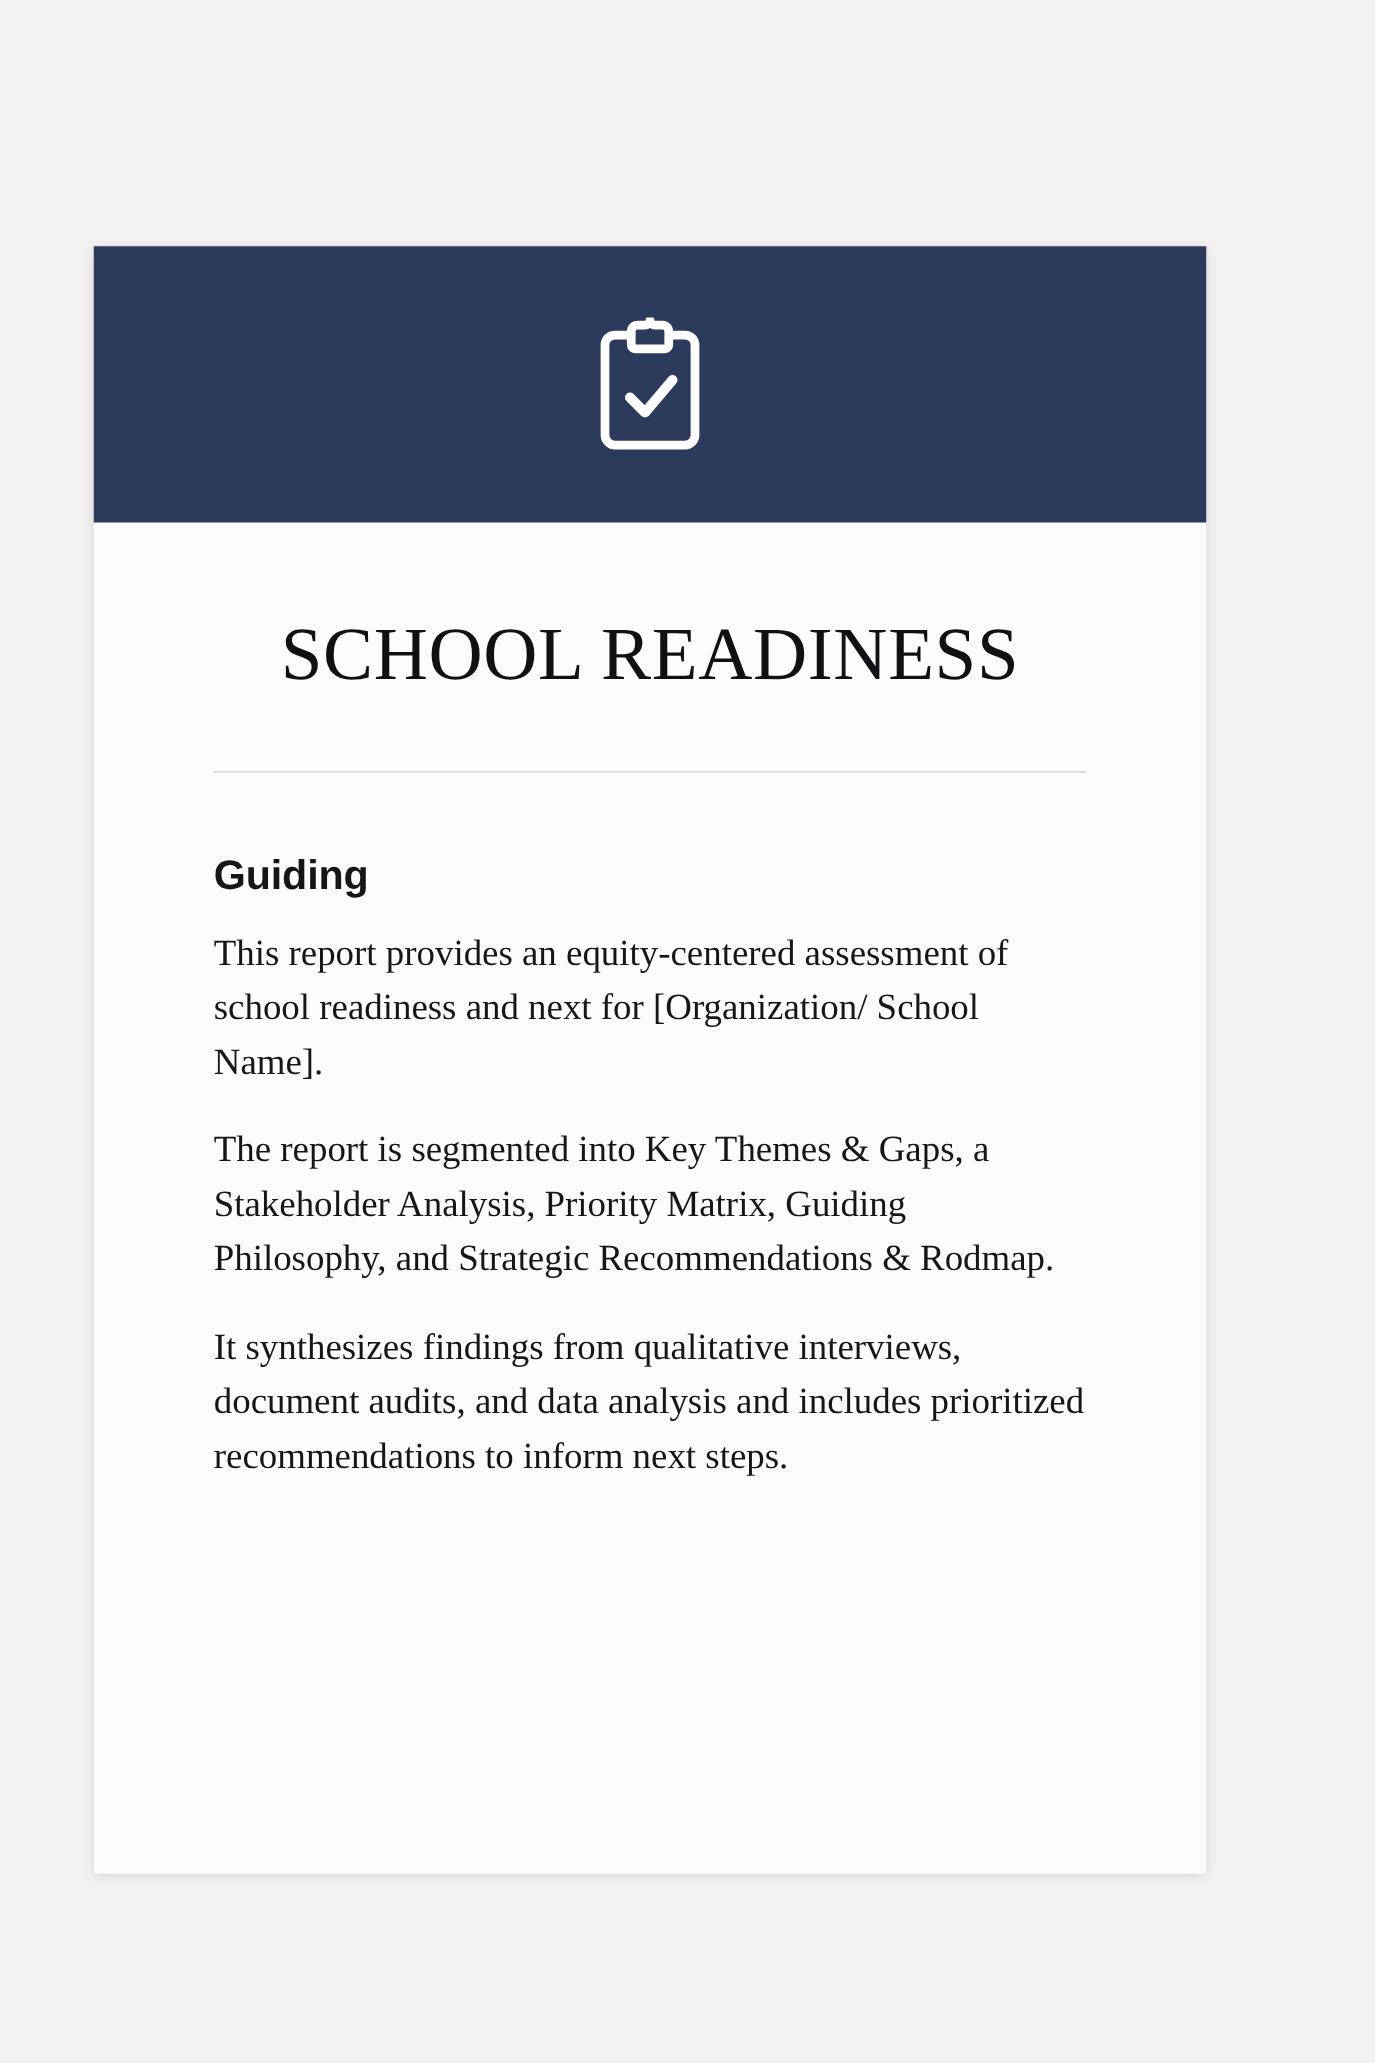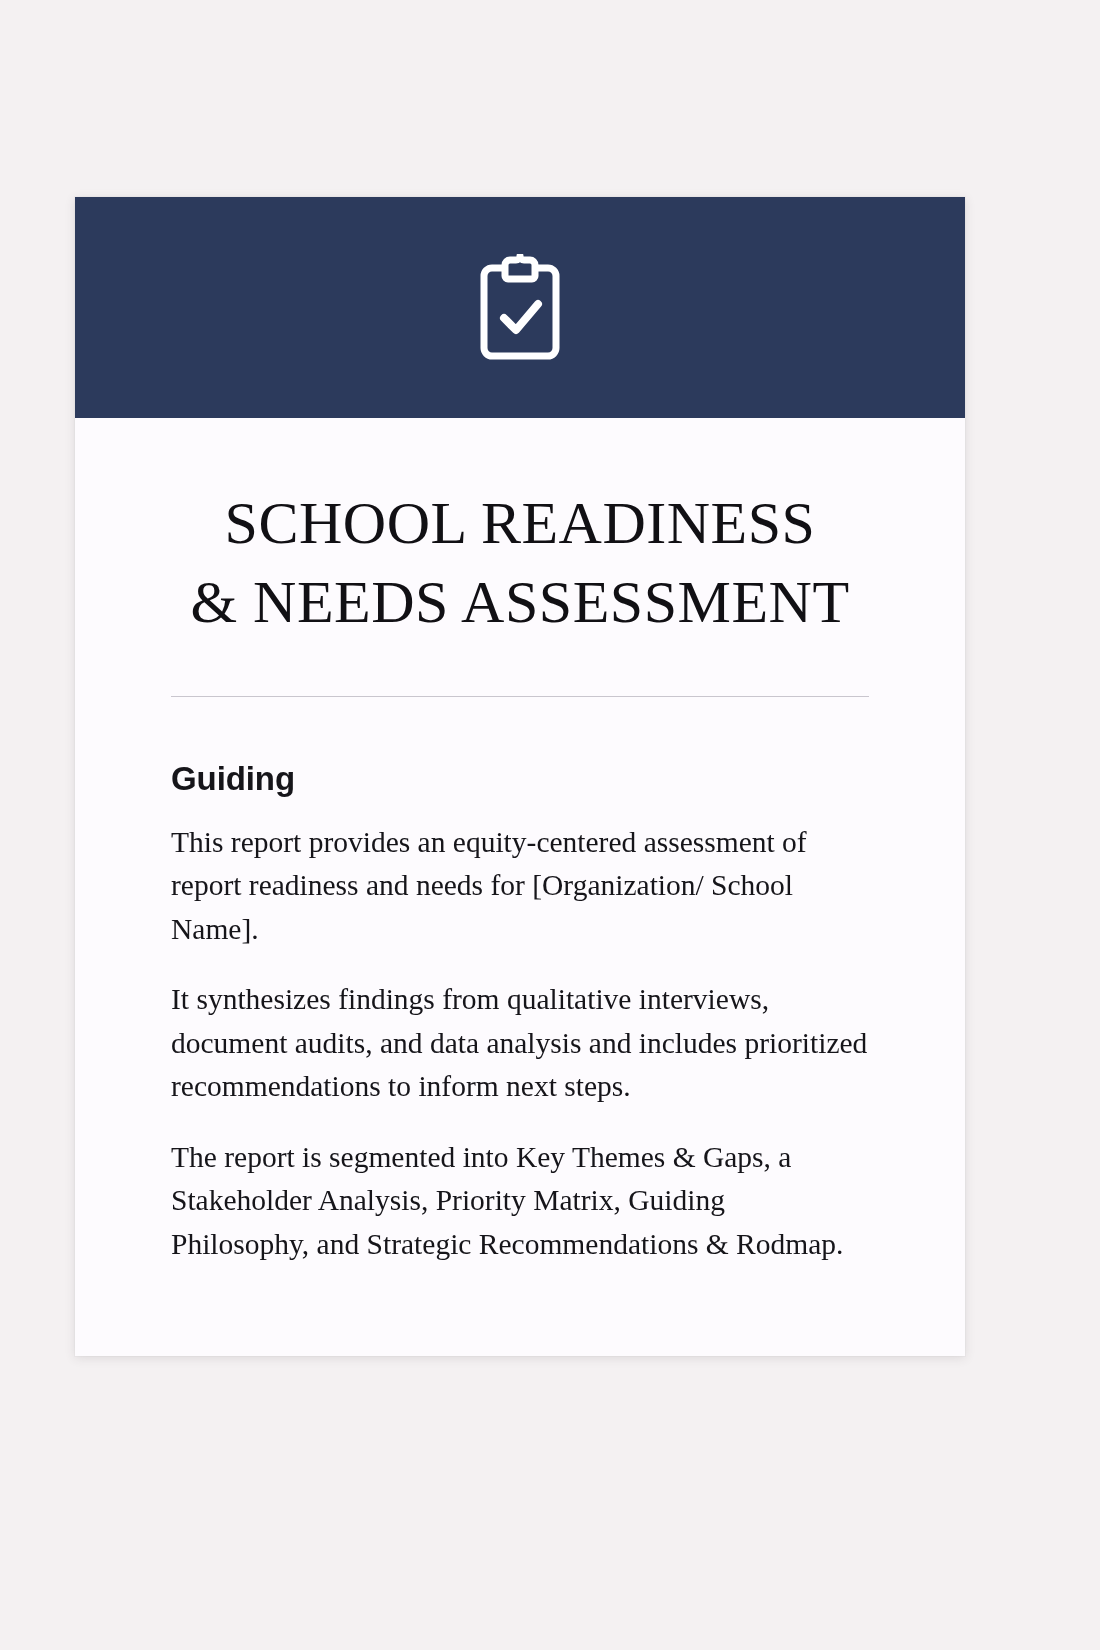--- a/index.html
+++ b/index.html
@@ -23,21 +23,21 @@
     position: absolute;
     inset: 0;
     background: #f4f1f2;
   }
 
   .report-card {
     position: absolute;
     left: 75px;
     top: 197px;
     width: 890px;
-    height: 1159px;
+    height: 1302px;
     background: #fdfbfe;
     box-shadow: 0 2px 10px rgba(60,55,65,0.13),
                 0 0 0 1px rgba(0,0,0,0.018);
   }
 
   
   .card-header {
     height: 221px;
     background: #2c3a5c;
     display: flex;
@@ -116,27 +116,26 @@
 
         <path d="M30 64 L42 76 L64 50" stroke-width="8"></path>
       </svg>
     </span>
   </div>
 
   <div class="card-body">
 
     <h1 class="doc-title">
       <span class="title-line">SCHOOL READINESS</span>
-      <span class="title-line">&amp; NEEDS ASSESSMENT</span>
     </h1>
 
     <hr class="title-divider">
 
     <h2 class="section-heading">Guiding</h2>
 
     <div class="body-paragraphs">
-      <p class="body-paragraph">This report provides an equity-centered assessment of report readiness and needs for [Organization/ School Name].</p>
+      <p class="body-paragraph">This report provides an equity-centered assessment of school readiness and next for [Organization/ School Name].</p>
+      <p class="body-paragraph">The report is segmented into Key Themes &amp; Gaps, a Stakeholder Analysis, Priority Matrix, Guiding Philosophy, and Strategic Recommendations &amp; Rodmap.</p>
       <p class="body-paragraph">It synthesizes findings from qualitative interviews, document audits, and data analysis and includes prioritized recommendations to inform next steps.</p>
-      <p class="body-paragraph">The report is segmented into Key Themes &amp; Gaps, a Stakeholder Analysis, Priority Matrix, Guiding Philosophy, and Strategic Recommendations &amp; Rodmap.</p>
     </div>
 
   </div>
 </div>
 
 </body></html>

